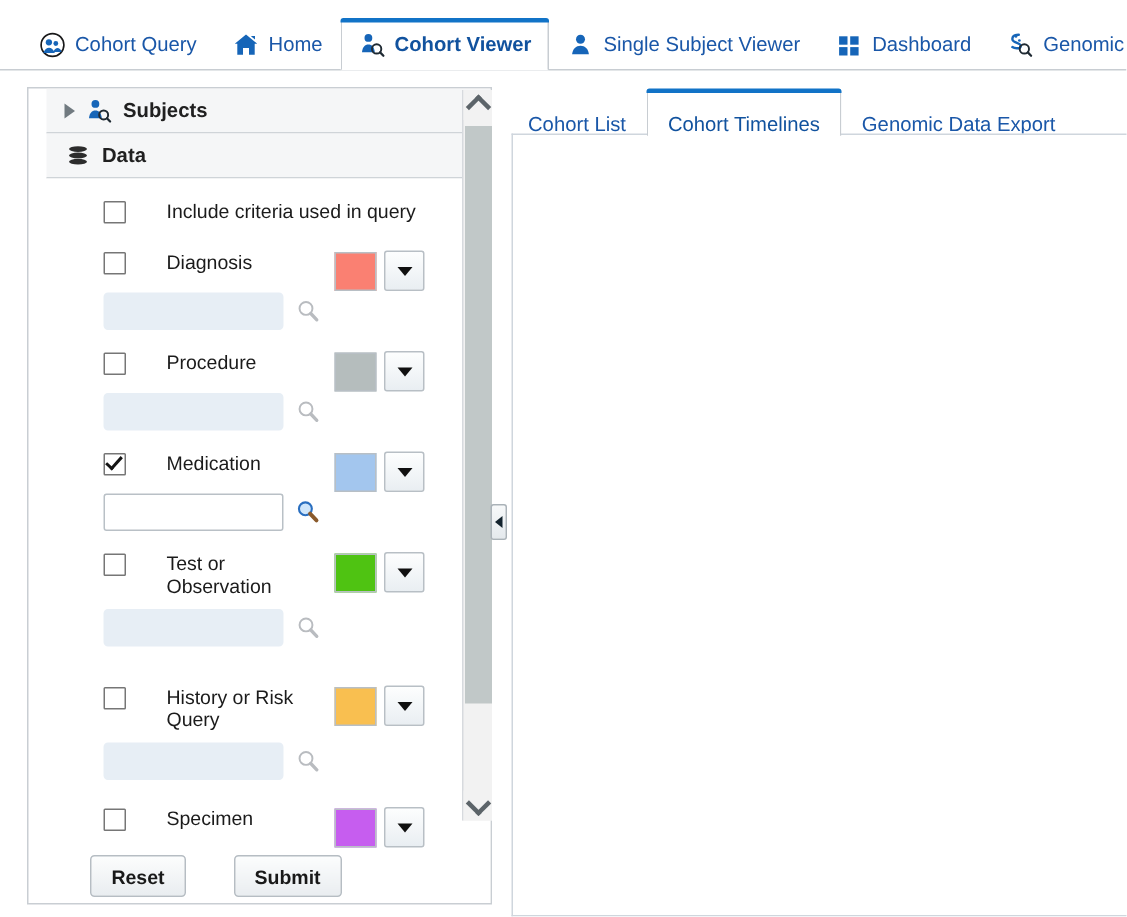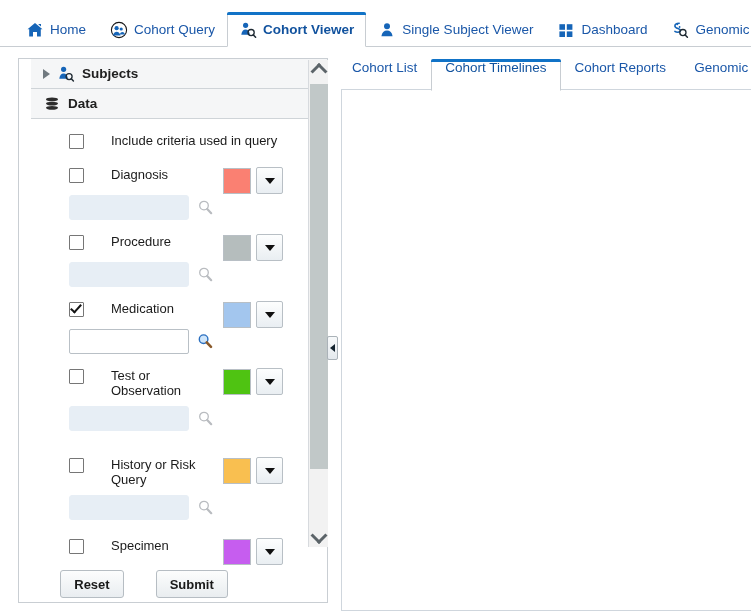--- a/index.html
+++ b/index.html
@@ -309,21 +309,21 @@
     left: 0; top: 0;
     height: 32px;
     display: flex;
     align-items: flex-end;
   }
   .subtab {
     height: 31px;
     padding: 0 13px;
     box-sizing: border-box;
     display: flex;
-    align-items: flex-start;
+    align-items: flex-end;
     color: #1a57a8;
     font-size: 13.5px;
     white-space: nowrap;
     border: 1px solid transparent;
     border-bottom: none;
     position: relative;
     cursor: pointer;
   }
   .subtab.active {
     background: #ffffff;
@@ -354,42 +354,42 @@
     border: 1px solid #cfd6dd;
     border-right: none;
     box-sizing: border-box;
   }
 </style>
 </head>
 <body>
 
 <div id="top-nav">
   <div class="topnav-strip">
-
-    <div class="topnav-tab">
-      <span class="nav-ico">
-        <svg viewBox="0 0 18 18" width="18" height="18">
-          <path d="M9 2 L1.5 8.2 L3.2 8.2 L3.2 15.5 L7 15.5 L7 11 L11 11 L11 15.5 L14.8 15.5 L14.8 8.2 L16.5 8.2 Z" fill="#1665b8"></path>
-          <path d="M12.5 3 L15 3 L15 5.4 L12.5 3.4 Z" fill="#1665b8"></path>
-        </svg>
-      </span>
-      <span>Home</span>
-    </div>
 
     <div class="topnav-tab">
       <span class="nav-ico">
         <svg viewBox="0 0 18 18" width="18" height="18">
           <circle cx="9" cy="9" r="7.6" fill="none" stroke="#19191a" stroke-width="1.1"></circle>
           <circle cx="6.6" cy="7.2" r="2.1" fill="#1665b8"></circle>
           <circle cx="11.2" cy="8" r="1.6" fill="#1665b8"></circle>
           <path d="M2.8 14.4c1-2.6 2.4-3.6 3.9-3.6s2.9 1 3.9 3.6z" fill="#1665b8"></path>
           <path d="M9.6 13.6c.7-1.9 1.7-2.6 2.8-2.6s2 .7 2.7 2.6z" fill="#1665b8"></path>
         </svg>
       </span>
       <span>Cohort Query</span>
+    </div>
+
+    <div class="topnav-tab">
+      <span class="nav-ico">
+        <svg viewBox="0 0 18 18" width="18" height="18">
+          <path d="M9 2 L1.5 8.2 L3.2 8.2 L3.2 15.5 L7 15.5 L7 11 L11 11 L11 15.5 L14.8 15.5 L14.8 8.2 L16.5 8.2 Z" fill="#1665b8"></path>
+          <path d="M12.5 3 L15 3 L15 5.4 L12.5 3.4 Z" fill="#1665b8"></path>
+        </svg>
+      </span>
+      <span>Home</span>
     </div>
 
     <div class="topnav-tab active">
       <span class="nav-ico">
         <svg viewBox="0 0 18 18" width="18" height="18">
           <circle cx="6.6" cy="4.3" r="2.6" fill="#1665b8"></circle>
           <path d="M2.3 13.8c.4-3.5 2-5.2 4.3-5.2s3.9 1.7 4.3 5.2z" fill="#1665b8"></path>
           <circle cx="12.1" cy="11.6" r="3.1" fill="none" stroke="#1f2a33" stroke-width="1.3"></circle>
           <path d="M14.4 13.9 L16.6 16.2" stroke="#1f2a33" stroke-width="1.5" stroke-linecap="round"></path>
         </svg>
@@ -605,20 +605,17 @@
 
 <div id="right-area">
   <div class="subtab-strip">
     <div class="subtab">
       <span>Cohort List</span>
     </div>
     <div class="subtab active">
       <span>Cohort Timelines</span>
     </div>
     <div class="subtab">
-      <span>Cohort Reports</span>
-    </div>
-    <div class="subtab">
       <span>Genomic Data Export</span>
     </div>
   </div>
   <div id="content-pane"></div>
 </div>
 
 </body></html>

